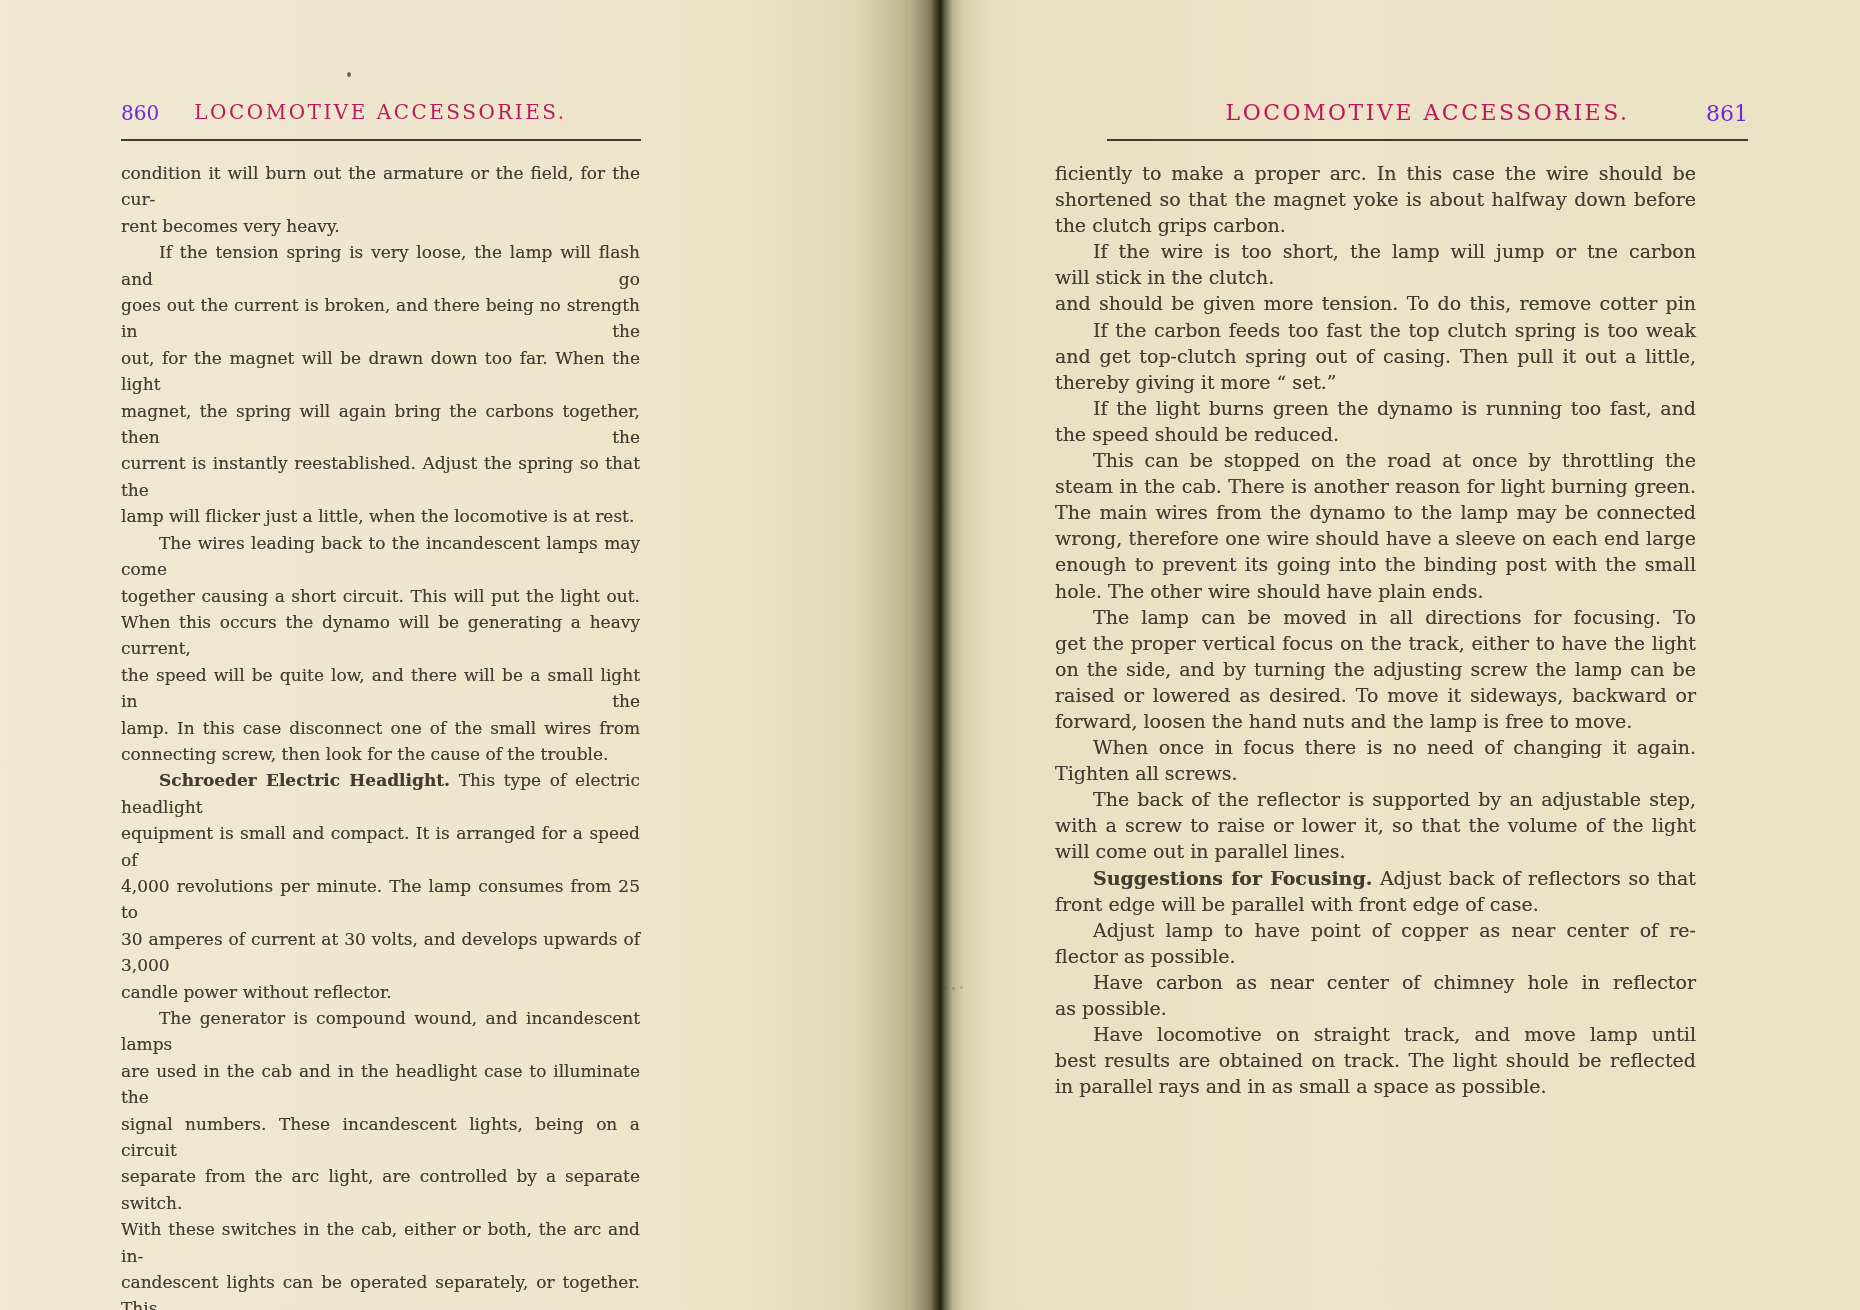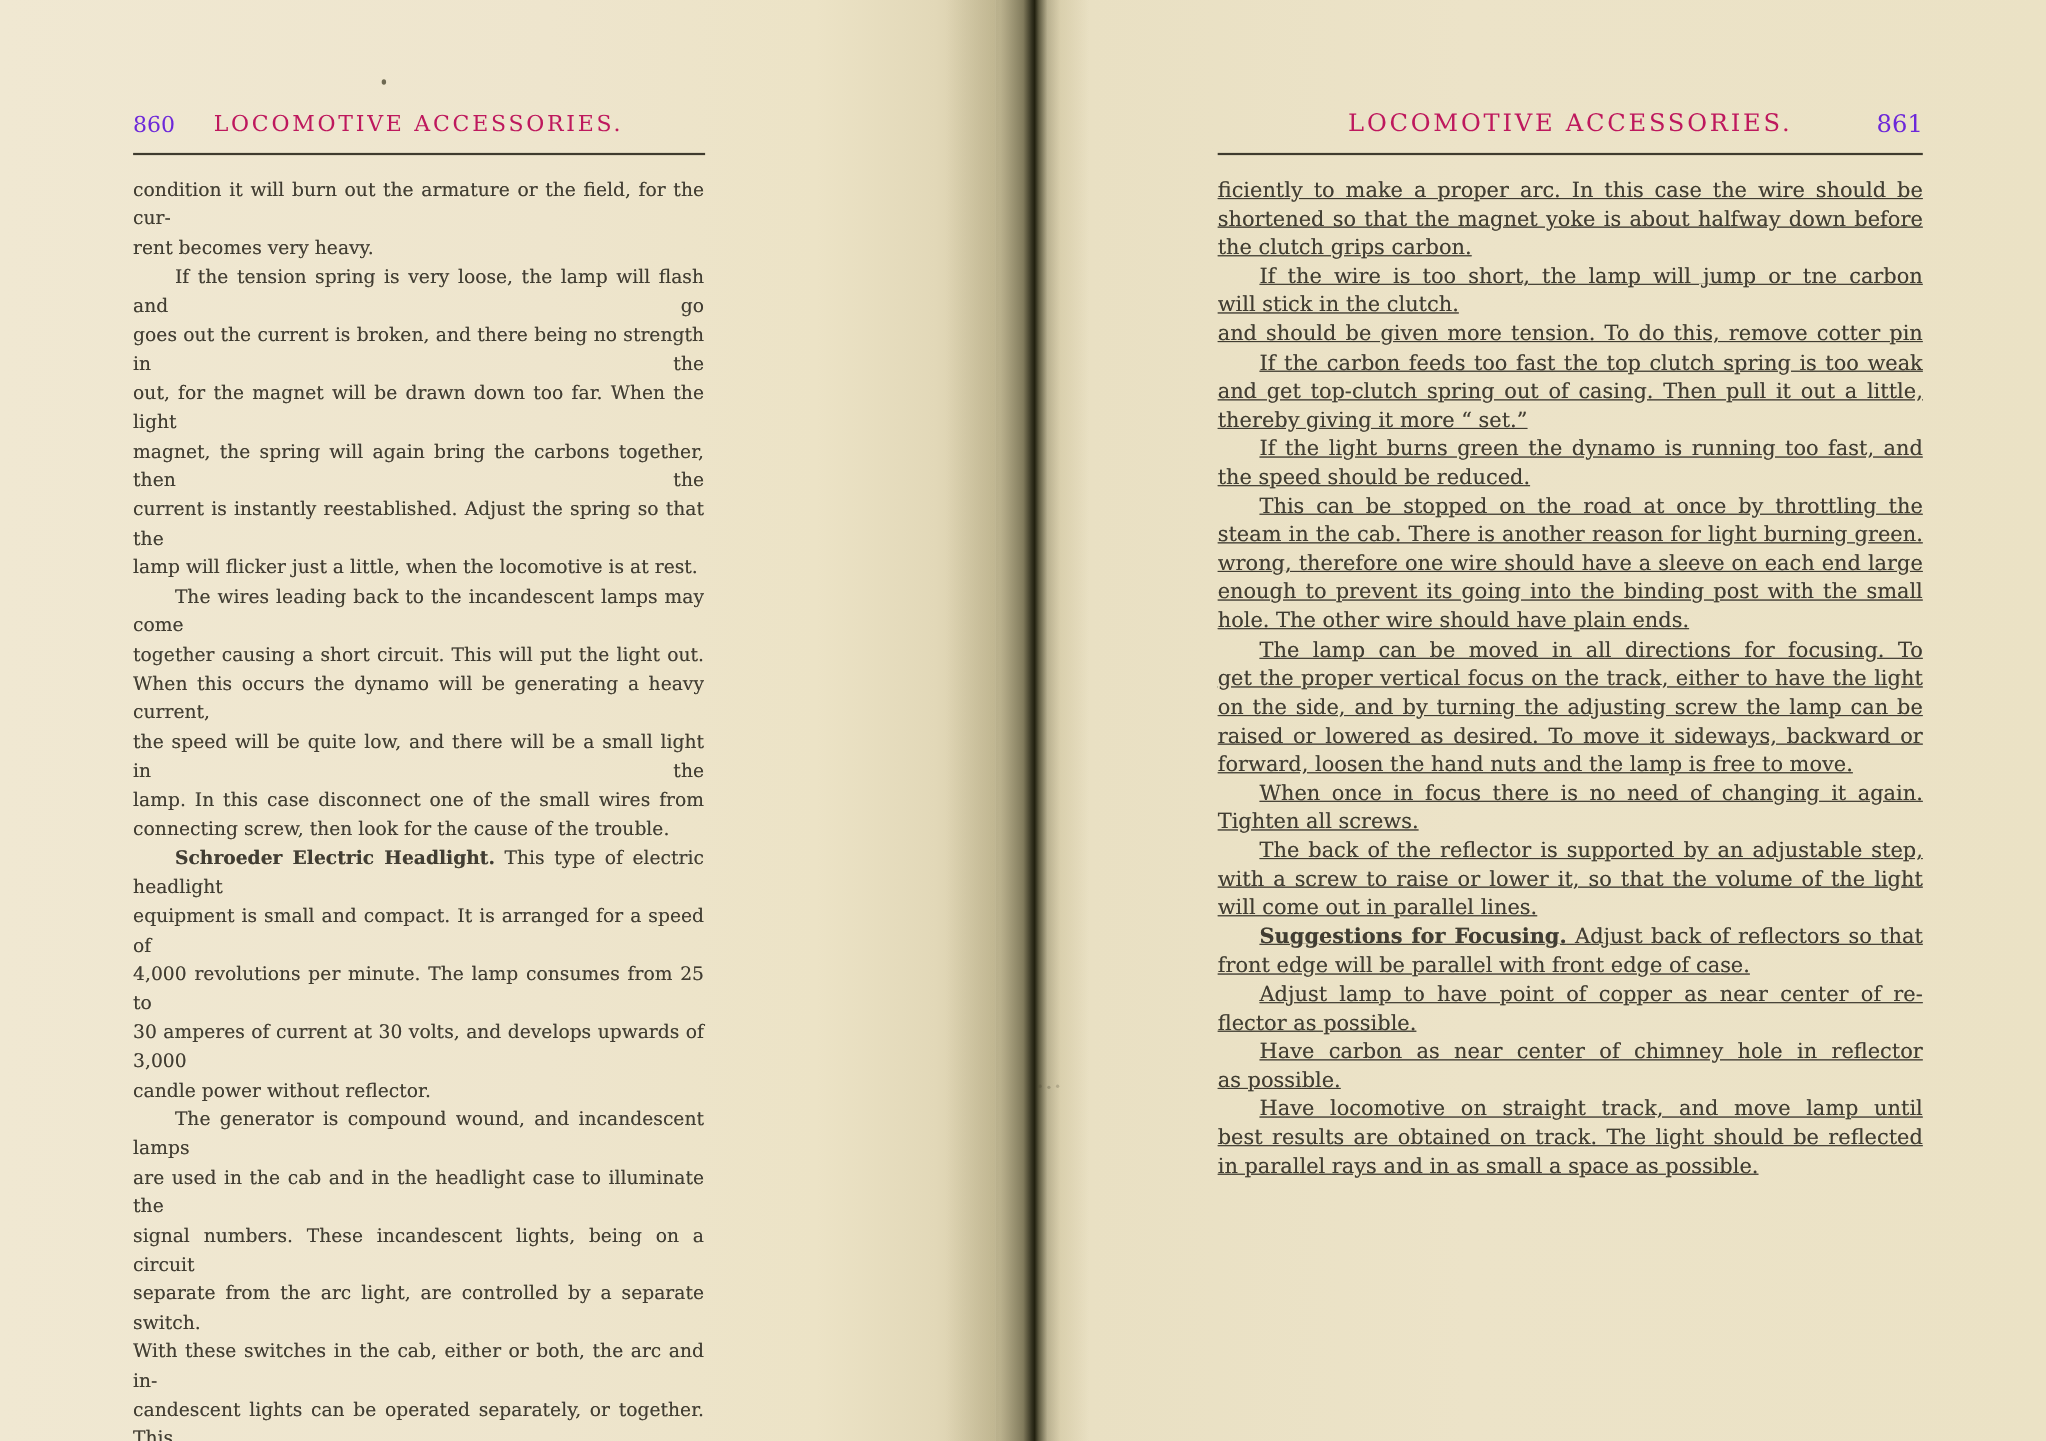--- a/index.html
+++ b/index.html
@@ -39,21 +39,21 @@
   .page-num { position:absolute; top:1px; color:#6d28d9; }
   #left-head .page-num { left:0; font-size:20px; }
   #right-head .page-num { right:0; font-size:22px; }
   .head-rule { position:absolute; top:139px; height:2px; background:#3f3b2e; }
   #left-rule  { left:121px; width:520px; }
   #right-rule { left:1107px; width:641px; }
 
   .page-body { position:absolute; top:160px; color:#413d32;
                text-shadow:0 0 0.5px rgba(62,58,47,0.55); }
   #left-body  { left:121px; width:519px; font-size:17px; }
-  #right-body { left:1107px; width:641px; font-size:19px;text-decoration:underline; }
+  #right-body { left:1055px; width:641px; font-size:19px; }
   #left-body  .line { line-height:26.4px; }
   #right-body .line { line-height:26.1px; }
 
   .para { margin:0; }
   .line { text-align:justify; text-align-last:justify; }
   .line.last { text-align-last:left; }
   .line.indent { text-indent:38px; }
 
   .speck { position:absolute; border-radius:50%; }
   #head-dot { left:347px; top:72px; width:4px; height:5px; background:#57523c; opacity:.85; }
@@ -135,20 +135,21 @@
         <div class="line">and get top-clutch spring out of casing. Then pull it out a little,</div>
         <div class="line last">thereby giving it more “ set.”</div>
       </div>
       <div class="para">
         <div class="line indent">If the light burns green the dynamo is running too fast, and</div>
         <div class="line last">the speed should be reduced.</div>
       </div>
       <div class="para">
         <div class="line indent">This can be stopped on the road at once by throttling the</div>
         <div class="line">steam in the cab. There is another reason for light burning green.</div>
+        <div class="line">The main wires from the dynamo to the lamp may be connected</div>
         <div class="line">wrong, therefore one wire should have a sleeve on each end large</div>
         <div class="line">enough to prevent its going into the binding post with the small</div>
         <div class="line last">hole. The other wire should have plain ends.</div>
       </div>
       <div class="para">
         <div class="line indent">The lamp can be moved in all directions for focusing. To</div>
         <div class="line">get the proper vertical focus on the track, either to have the light</div>
         <div class="line">on the side, and by turning the adjusting screw the lamp can be</div>
         <div class="line">raised or lowered as desired. To move it sideways, backward or</div>
         <div class="line last">forward, loosen the hand nuts and the lamp is free to move.</div>

